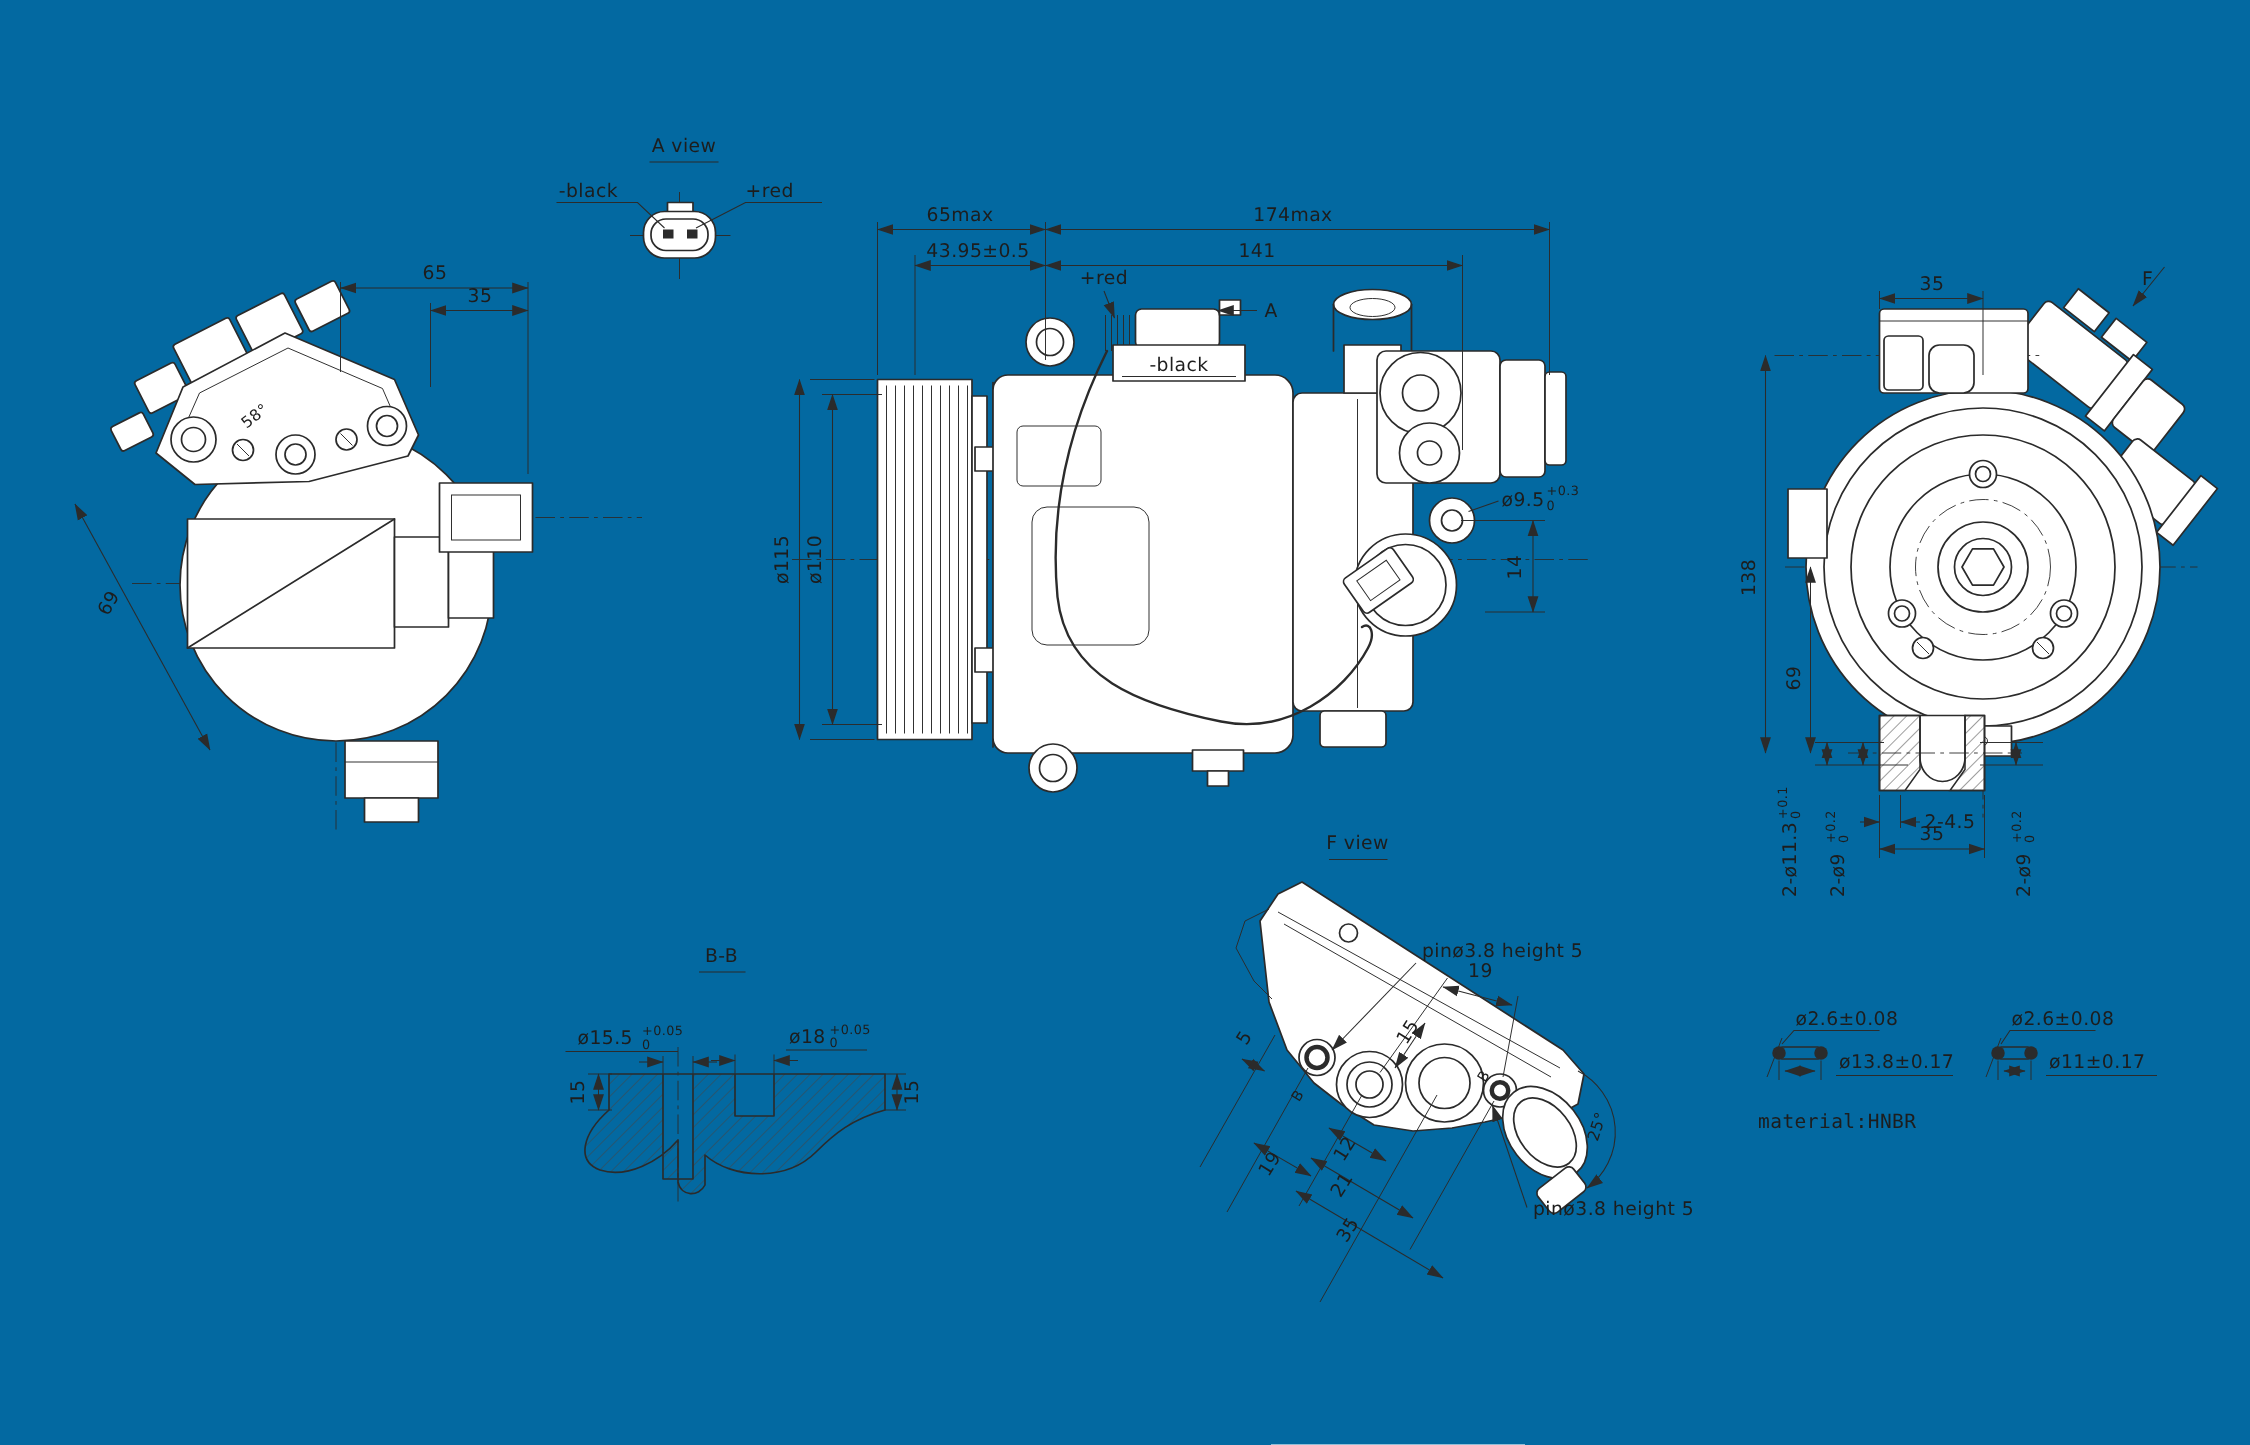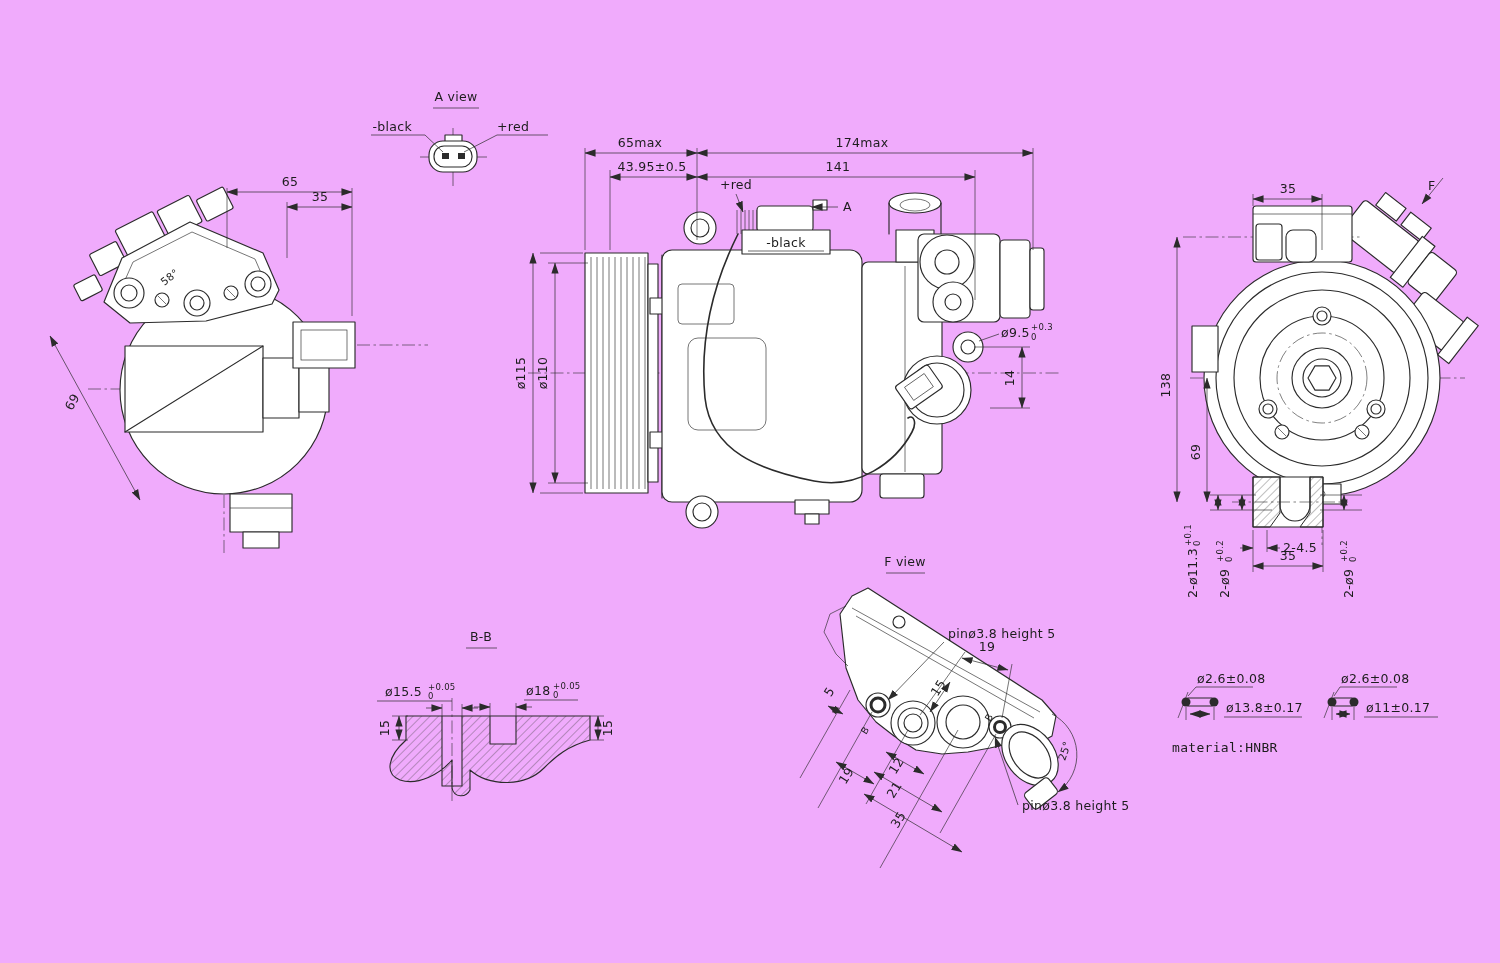--- a/index.html
+++ b/index.html
@@ -1,16 +1,16 @@
 <!DOCTYPE html>
 <html><head>
 <meta charset="utf-8">
 <style>
   html,body{margin:0;padding:0;background:#fff;}
-  #stage{position:relative;width:1500px;height:963px;background:#f0abfc;overflow:hidden;}
+  #stage{position:relative;width:1500px;height:963px;background:#0369a1;overflow:hidden;}
   svg{display:block}
   .ol{fill:none;stroke:#2b2b2b;stroke-width:1.15;stroke-linejoin:round;stroke-linecap:round}
   .of{fill:#ffffff;stroke:#2b2b2b;stroke-width:1.15;stroke-linejoin:round}
   .tn{fill:none;stroke:#2b2b2b;stroke-width:0.65}
   .dl{fill:none;stroke:#2b2b2b;stroke-width:0.7}
   .cl{fill:none;stroke:#2b2b2b;stroke-width:0.6;stroke-dasharray:13 3.5 2.5 3.5}
   .wire{fill:none;stroke:#2b2b2b;stroke-width:1.6;stroke-linecap:round}
   .boldr{fill:none;stroke:#2b2b2b;stroke-width:3}
   .dot{fill:#2b2b2b;stroke:none}
   text{font-family:"DejaVu Sans","Liberation Sans",sans-serif;font-size:12.5px;fill:#1d1d1d;letter-spacing:.3px}

